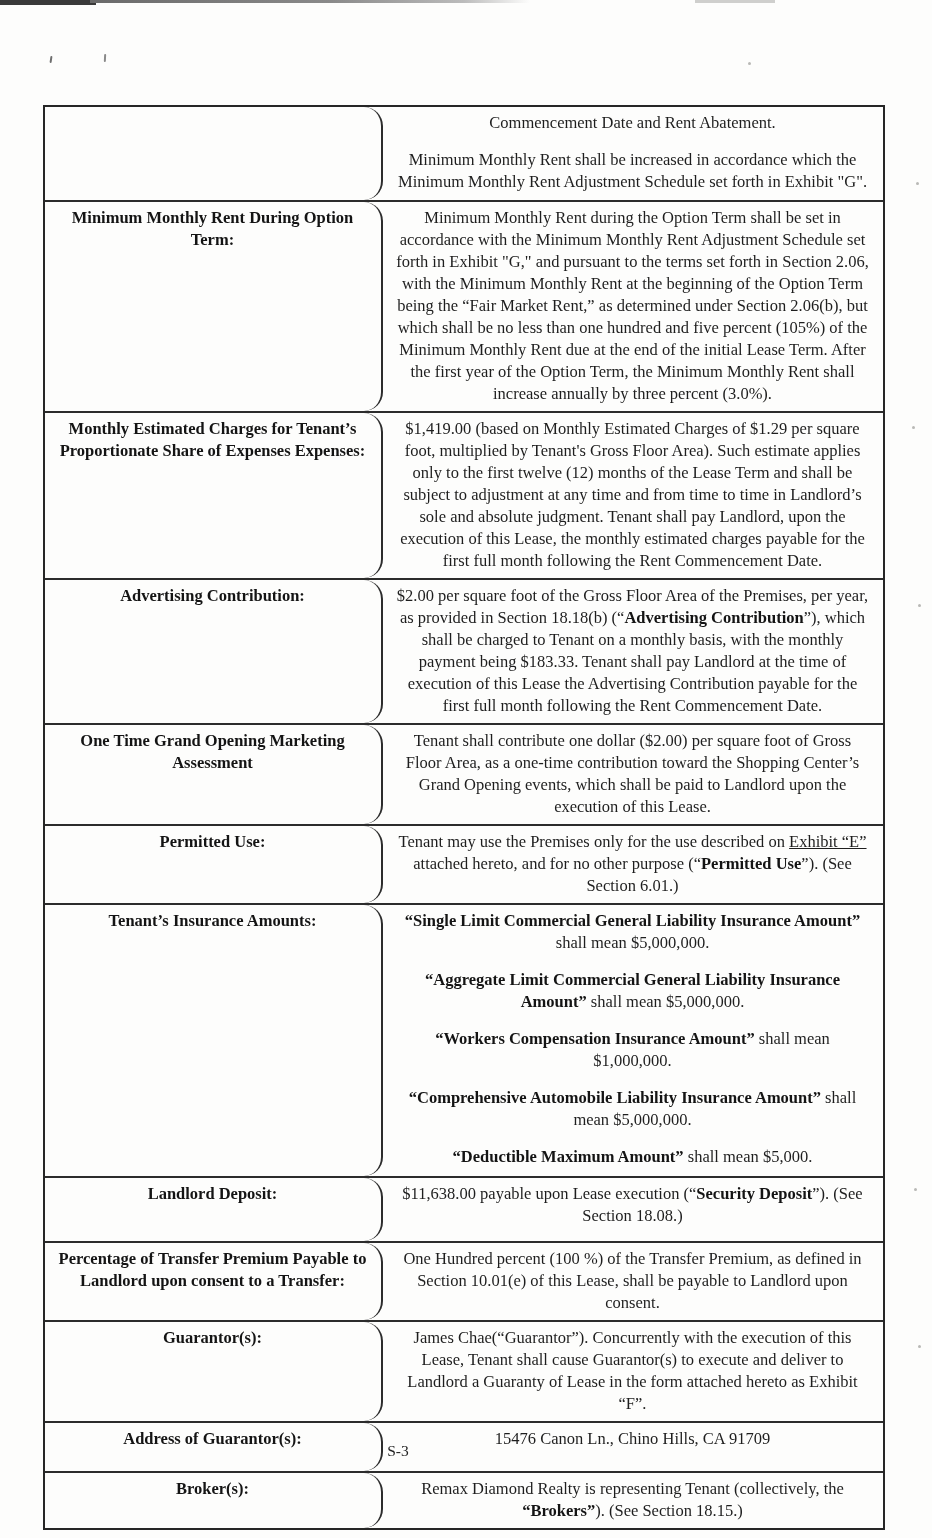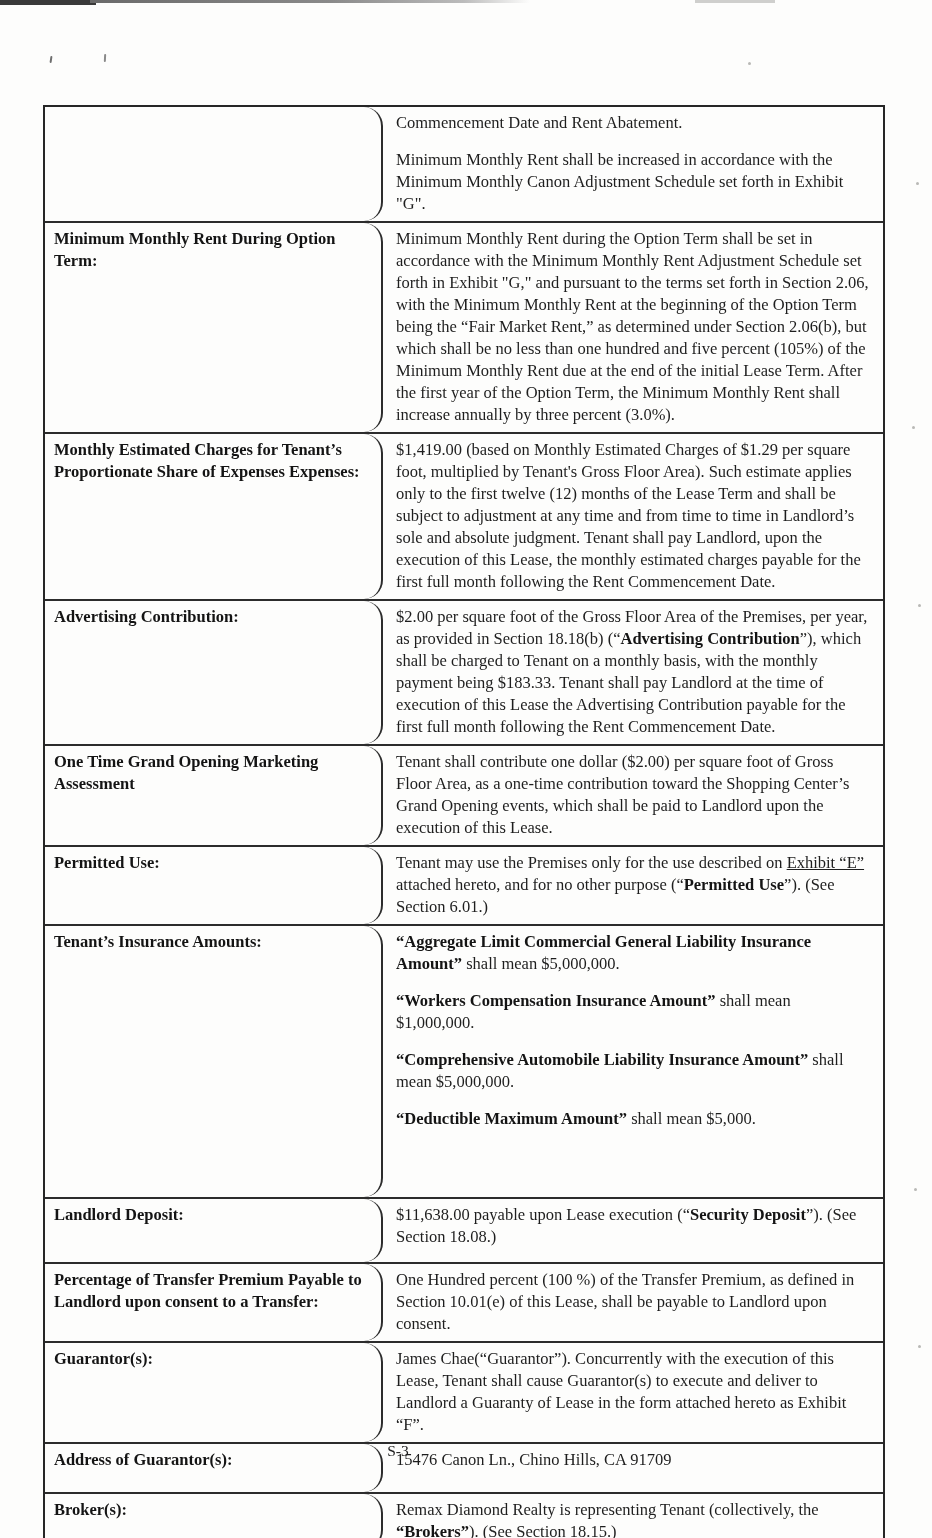--- a/index.html
+++ b/index.html
@@ -23,21 +23,21 @@
   .speck{position:absolute;width:3px;height:3px;border-radius:50%;background:#b9b9b6;}
   
   .lease-table{
     position:absolute;left:43px;top:105px;width:842px;
     border:2px solid #262626;
     box-sizing:border-box;
     background:#fdfdfc;
   }
   .row{display:flex;border-top:2px solid #2c2c2c;}
   .row:first-child{border-top:none;}
-  .cell{box-sizing:border-box;font-size:16.5px;line-height:22px;}
+  .cell{box-sizing:border-box;font-size:16.5px;line-height:22px;text-align:center;}
   .cell.label{
     width:338px;flex:0 0 338px;
     border-right:2px solid #2c2c2c;
     font-weight:bold;color:#141414;
     padding:5px 10px 6px 9px;
     border-radius:19px;
   }
   .cell.content{flex:1;padding:5px 14px 6px 13px;}
   .cell.content p{margin:0 0 15px 0;}
   .cell.content p:last-child{margin-bottom:0;}
@@ -64,21 +64,21 @@
   <div class="speck" style="left:820px;top:1017px;"></div>
   <div class="speck" style="left:914px;top:1188px;"></div>
   <div class="speck" style="left:748px;top:62px;"></div>
   <div class="speck" style="left:918px;top:1345px;"></div>
 
   <div class="lease-table" id="lease-table">
       <div class="row" style="min-height: 93px;">
         <div class="cell label"></div>
         <div class="cell content">
           <p><span>Commencement Date and Rent Abatement.</span></p>
-          <p><span>Minimum Monthly Rent shall be increased in accordance with the Minimum Monthly Canon Adjustment Schedule set forth in Exhibit "G".</span></p>
+          <p><span>Minimum Monthly Rent shall be increased in accordance which the Minimum Monthly Rent Adjustment Schedule set forth in Exhibit "G".</span></p>
         </div>
       </div>
       <div class="row" style="min-height: 181px;">
         <div class="cell label">Minimum Monthly Rent During Option Term:</div>
         <div class="cell content">
           <p><span>Minimum Monthly Rent during the Option Term shall be set in accordance with the Minimum Monthly Rent Adjustment Schedule set forth in Exhibit "G," and pursuant to the terms set forth in Section 2.06, with the Minimum Monthly Rent at the beginning of the Option Term being the “Fair Market Rent,” as determined under Section 2.06(b), but which shall be no less than one hundred and five percent (105%) of the Minimum Monthly Rent due at the end of the initial Lease Term.  After the first year of the Option Term, the Minimum Monthly Rent shall increase annually by three percent (3.0%).</span></p>
         </div>
       </div>
       <div class="row" style="min-height: 161px;">
         <div class="cell label">Monthly Estimated Charges for Tenant’s Proportionate Share of Expenses Expenses:</div>
@@ -100,20 +100,21 @@
       </div>
       <div class="row" style="min-height: 76px;">
         <div class="cell label">Permitted Use:</div>
         <div class="cell content">
           <p><span>Tenant may use the Premises only for the use described on </span><span class="u">Exhibit “E”</span><span> attached hereto, and for no other purpose (“</span><span class="b">Permitted Use</span><span>”).  (See Section 6.01.)</span></p>
         </div>
       </div>
       <div class="row" style="min-height: 271px;">
         <div class="cell label">Tenant’s Insurance Amounts:</div>
         <div class="cell content">
+          <p><span class="b">“Single Limit Commercial General Liability Insurance Amount”</span><span> shall mean $5,000,000.</span></p>
           <p><span class="b">“Aggregate Limit Commercial General Liability Insurance Amount”</span><span> shall mean $5,000,000.</span></p>
           <p><span class="b">“Workers Compensation Insurance Amount”</span><span> shall mean $1,000,000.</span></p>
           <p><span class="b">“Comprehensive Automobile Liability Insurance Amount”</span><span> shall mean $5,000,000.</span></p>
           <p><span class="b">“Deductible Maximum Amount”</span><span> shall mean $5,000.</span></p>
         </div>
       </div>
       <div class="row" style="min-height: 63px;">
         <div class="cell label">Landlord Deposit:</div>
         <div class="cell content">
           <p><span>$11,638.00  payable upon Lease execution (“</span><span class="b">Security Deposit</span><span>”).  (See Section 18.08.)</span></p>

